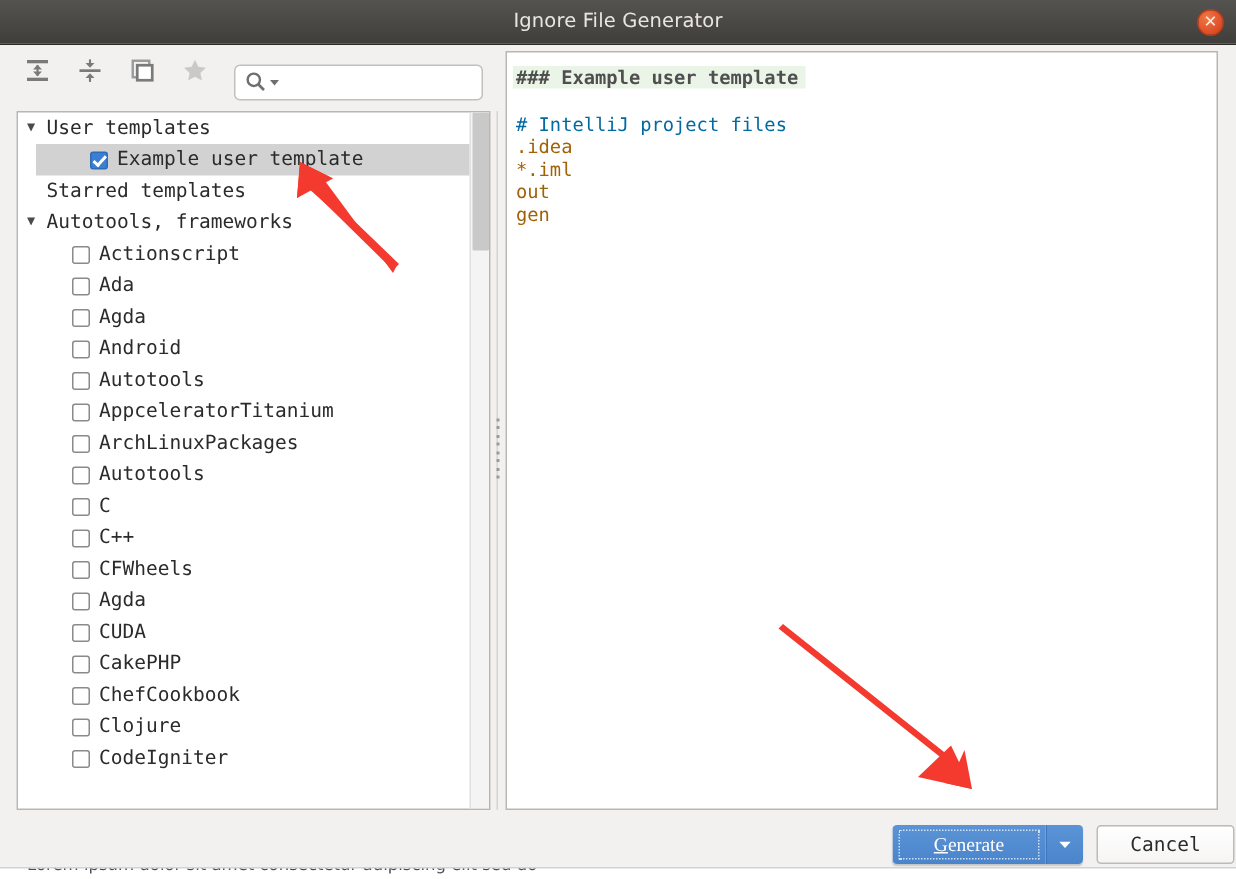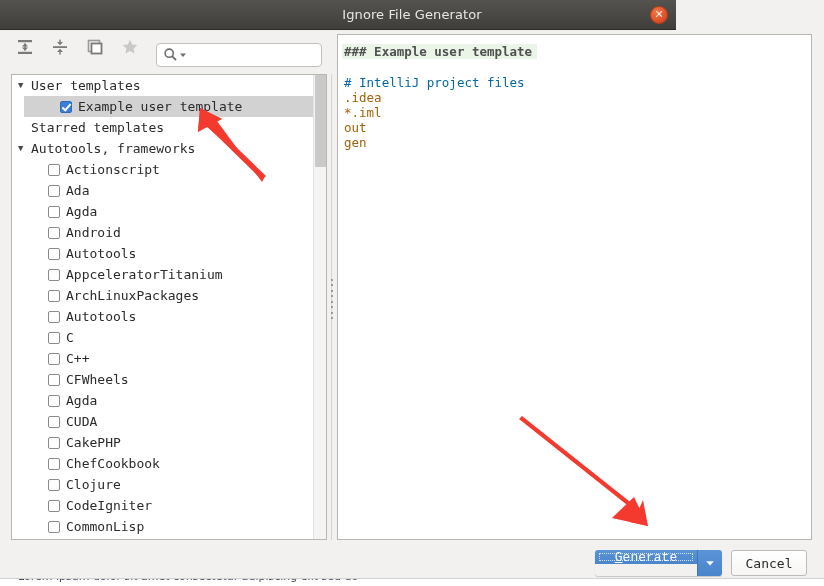--- a/index.html
+++ b/index.html
@@ -17,21 +17,21 @@
     position: relative;
     width: 824px;
     height: 586px;
     background: #f2f1f0;
     box-sizing: border-box;
   }
   
   .titlebar {
     position: absolute;
     left: 0; top: 0;
-    width: 676px;
+    width: 824px;
     height: 30px;
     background: linear-gradient(to bottom, #55534f 0%, #4b4945 50%, #403e3a 100%);
     border-bottom: 1px solid #2b2a27;
     box-sizing: border-box;
   }
   .title-text {
     position: absolute;
     left: 0; top: 0;
     width: 824px;
     line-height: 29px;
@@ -278,28 +278,28 @@
     left: 595px;
     top: 4px;
     height: 26px;
     display: flex;
     border-radius: 3px;
     overflow: hidden;
     box-shadow: 0 1px 1px rgba(0,0,0,0.18);
   }
   .generate-btn {
     width: 102px;
-    height: 14px;
+    height: 26px;
     background: linear-gradient(to bottom, #5b94d6 0%, #4a84cb 100%);
     border: none;
     color: #ffffff;
-    font-family: Liberation Mono, monospace;
+    font-family: Liberation Serif, serif;
     font-size: 13px;
     display: flex;
-    align-items: flex-start;
+    align-items: center;
     justify-content: center;
     box-sizing: border-box;
     position: relative;
   }
   .generate-btn .focus {
     position: absolute;
     left: 4px; top: 3px; right: 4px; bottom: 3px;
     border: 1px dotted #cfe0f4;
   }
   .generate-btn .lbl { position: relative; }
@@ -311,21 +311,21 @@
     border-left: 1px solid #3f75bb;
     display: flex;
     align-items: center;
     justify-content: center;
     box-sizing: border-box;
   }
   .cancel-btn {
     position: absolute;
     left: 731px;
     top: 4px;
-    width: 76px;
+    width: 92px;
     height: 26px;
     background: linear-gradient(to bottom, #ffffff 0%, #f6f5f4 100%);
     border: 1px solid #bdbbb8;
     border-radius: 3px;
     box-sizing: border-box;
     color: #2b2b2b;
     font-family: "DejaVu Sans Mono", monospace;
     font-size: 13px;
     display: flex;
     align-items: center;
@@ -514,25 +514,20 @@
         <div class="tree-row">
           <span class="leaf-indent"></span>
           <span class="cbox"></span>
           <span class="node-label">Clojure</span>
         </div>
         <div class="tree-row">
           <span class="leaf-indent"></span>
           <span class="cbox"></span>
           <span class="node-label">CodeIgniter</span>
         </div>
-        <div class="tree-row">
-          <span class="leaf-indent"></span>
-          <span class="cbox"></span>
-          <span class="node-label">CommonLisp</span>
-        </div>
       </div>
     <div class="tree-scroll">
       <div class="tree-thumb"></div>
     </div>
   </div>
 
   <div class="splitter">
     <div class="line"></div>
     <div class="grip">
       <i></i>

